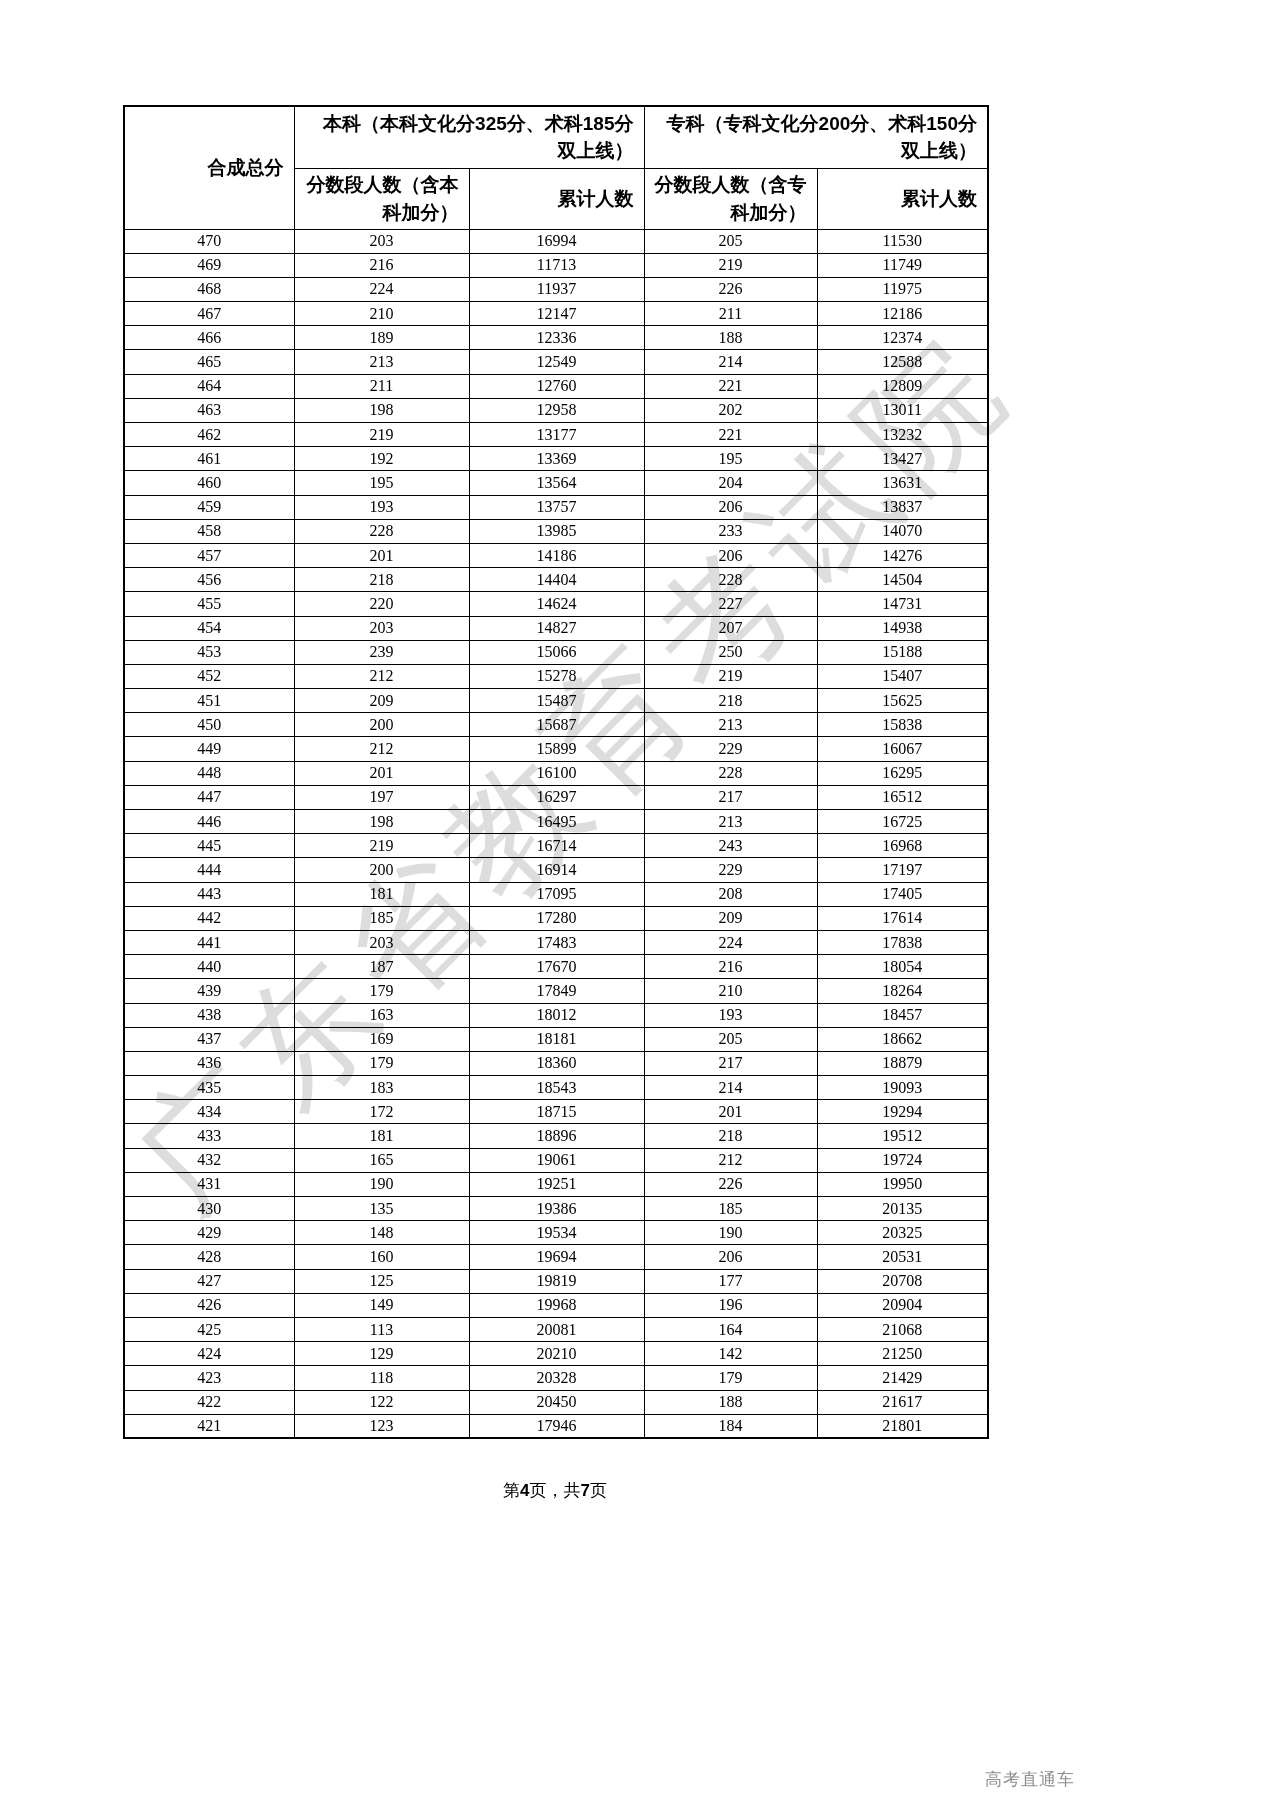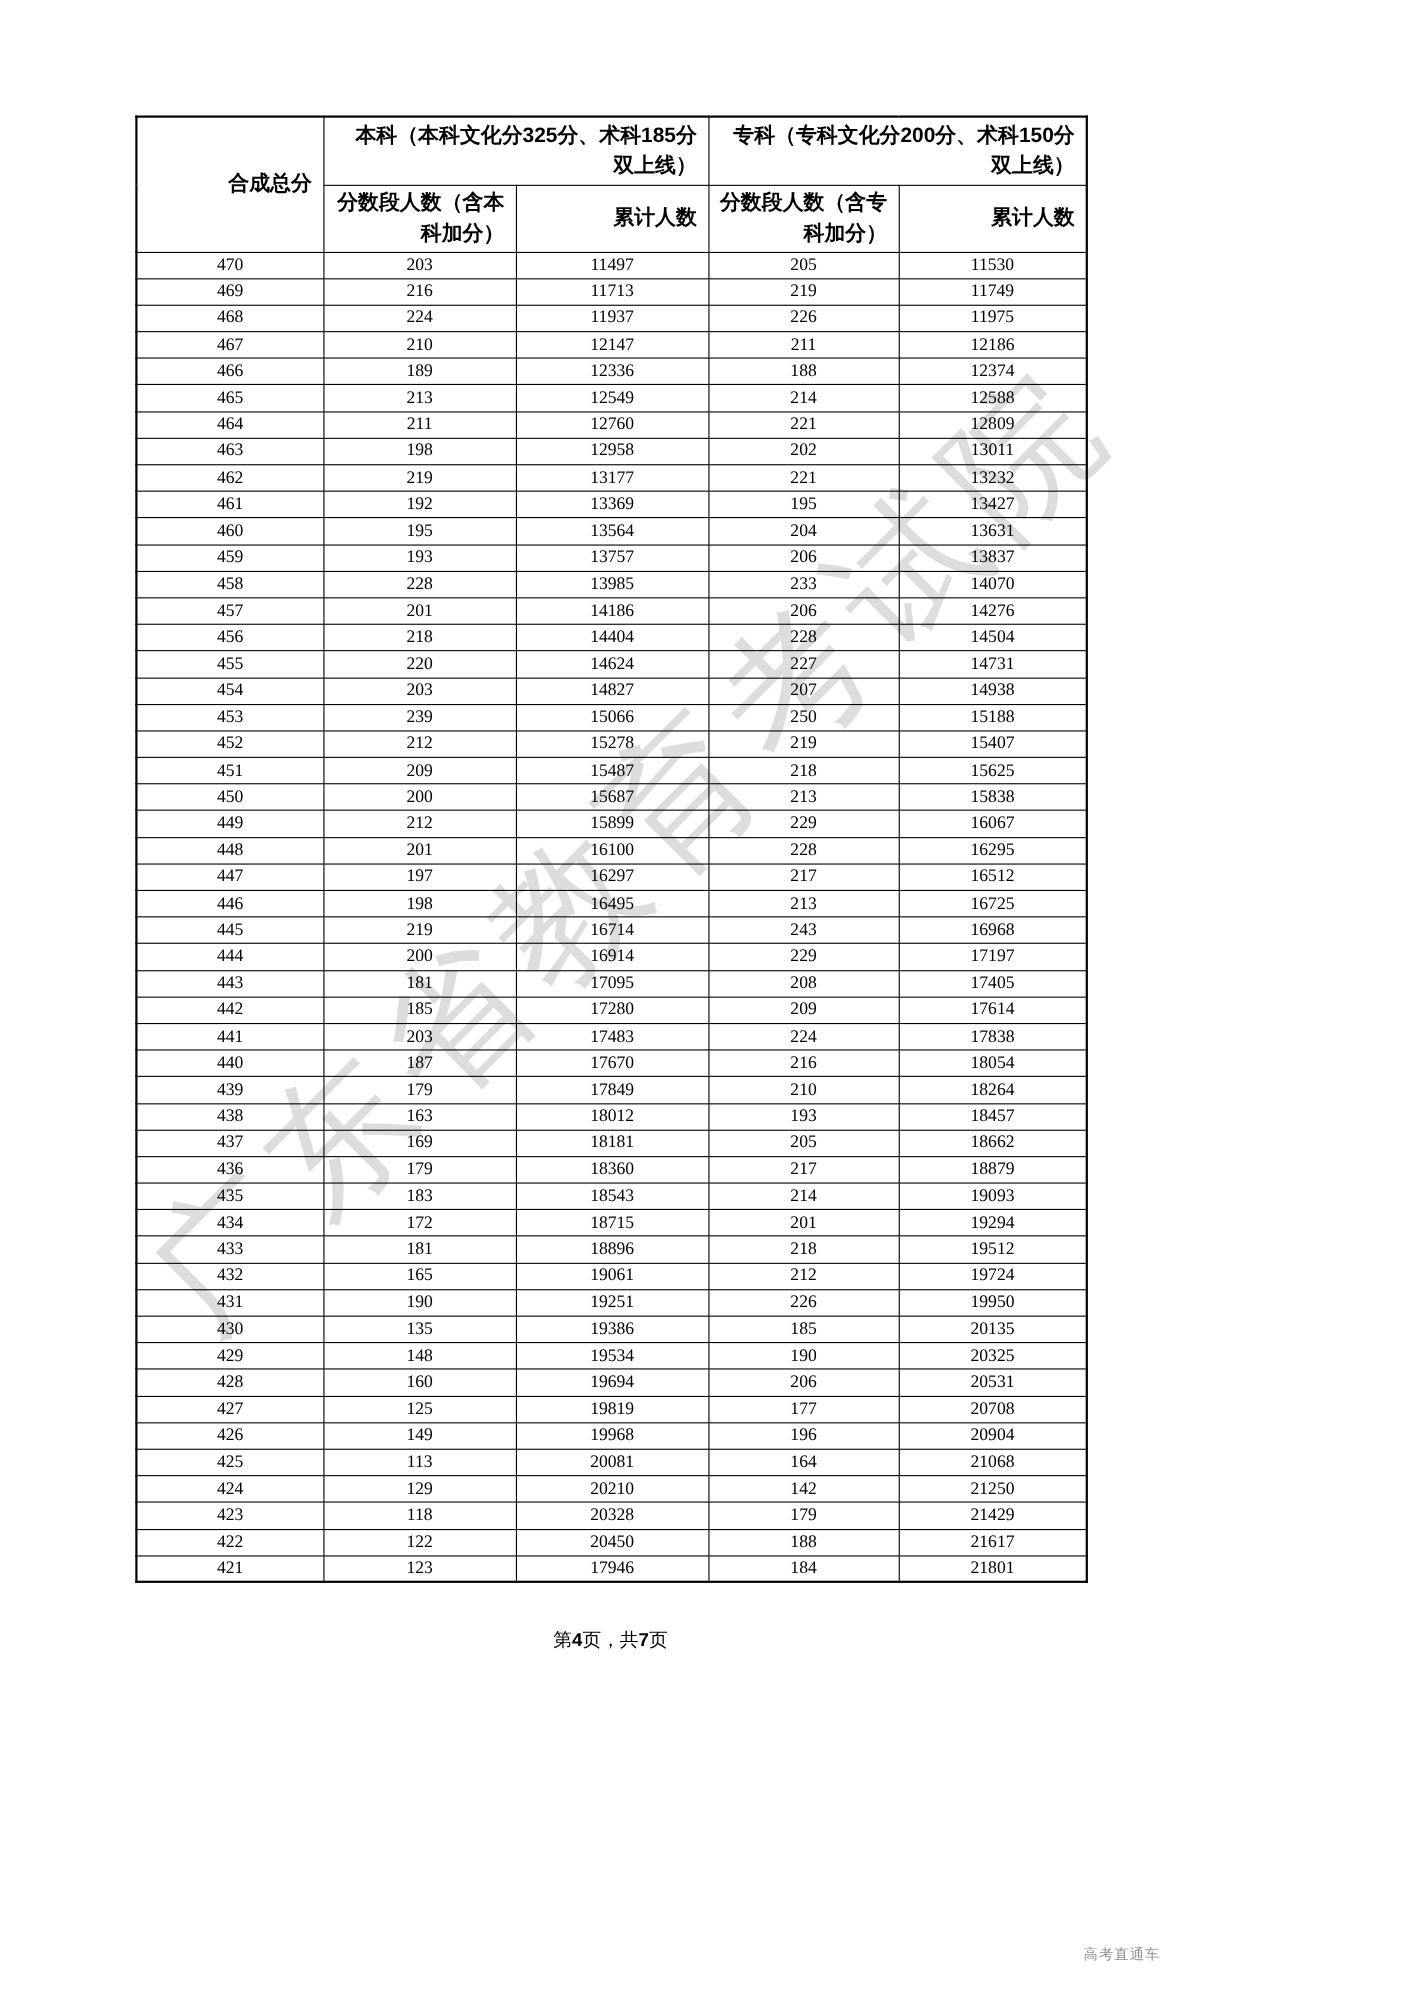--- a/index.html
+++ b/index.html
@@ -43,21 +43,21 @@
     padding:0;
   }
 
   .footer {
     position:absolute; left:123px; top:1479px; width:864px; text-align:center;
     font-size:17px; z-index:2; font-family:"Liberation Serif", serif;
   }
   .footer .num { font-weight:bold; font-family:"Liberation Sans", sans-serif; }
 
   .brand {
-    position:absolute; left:985px; top:1768px; font-size:13px;
+    position:absolute; left:985px; top:1768px; font-size:17px;
     color:#8f8f8f; letter-spacing:1px; z-index:2;
     font-family:"Liberation Sans", sans-serif;
   }
 </style>
 </head>
 <body>
 
 <div class="page">
 
   <div class="watermark">广东省教育考试院</div>
@@ -80,21 +80,21 @@
         <th>分数段人数（含本科加分）</th>
         <th>累计人数</th>
         <th>分数段人数（含专科加分）</th>
         <th>累计人数</th>
       </tr>
     </thead>
     <tbody>
         <tr>
           <td>470</td>
           <td>203</td>
-          <td>11497</td>
+          <td>16994</td>
           <td>205</td>
           <td>11530</td>
         </tr>
         <tr>
           <td>469</td>
           <td>216</td>
           <td>11713</td>
           <td>219</td>
           <td>11749</td>
         </tr>

